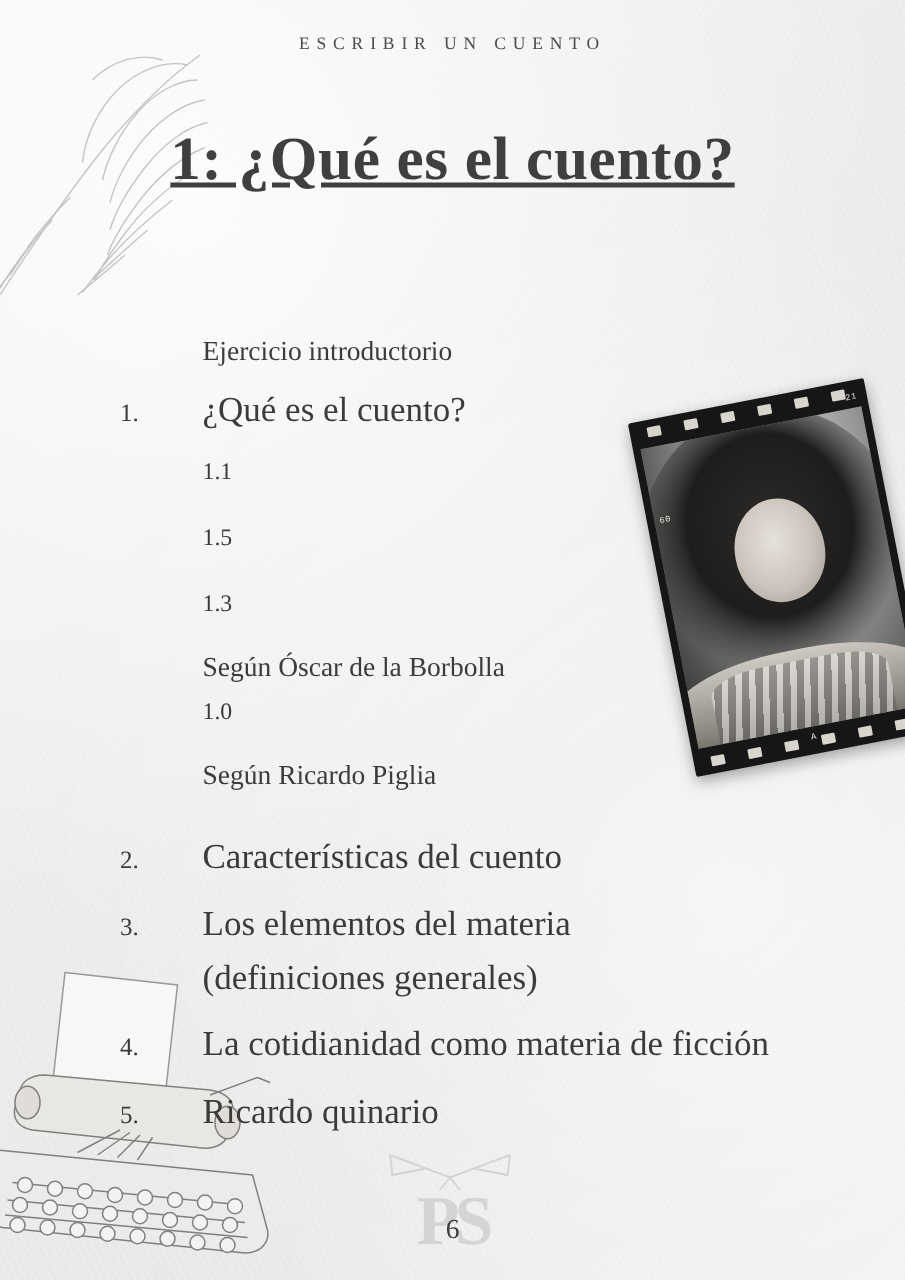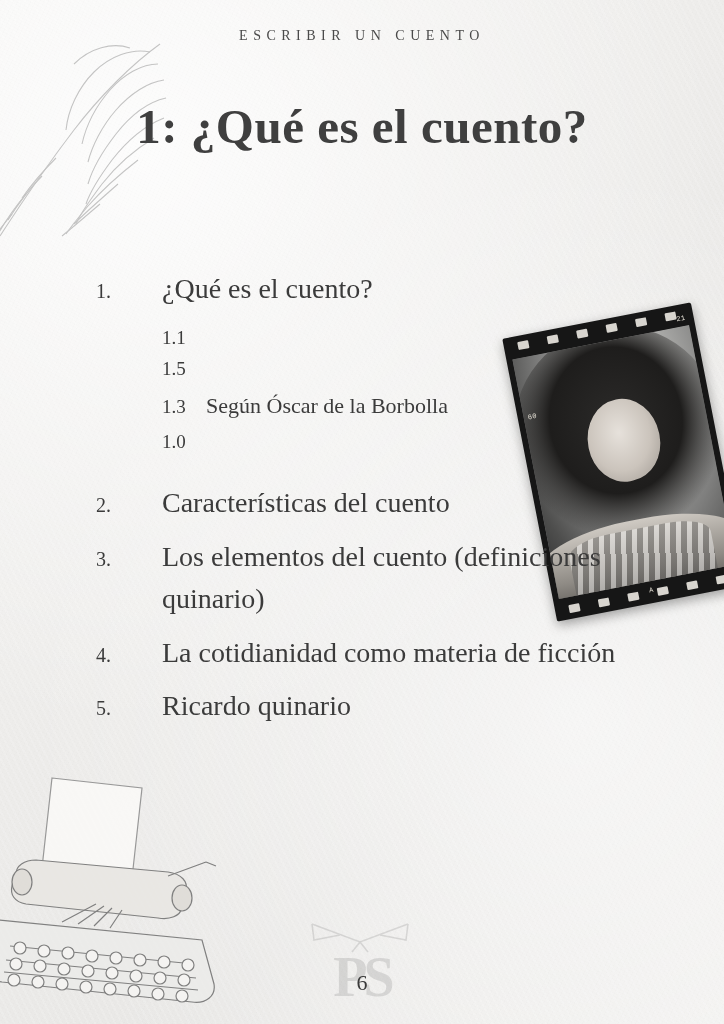--- a/index.html
+++ b/index.html
@@ -57,20 +57,21 @@
     top: 98px;
     left: 0;
     width: 100%;
     text-align: center;
     font-size: 49px;
     font-weight: bold;
     color: #3f3f3f;
     letter-spacing: 0.5px;
     font-family: "Liberation Serif", serif;
     white-space: nowrap;
+    text-decoration: underline;
   }
 
   
   .feather {
     position: absolute;
     top: 38px;
     left: -18px;
     width: 210px;
     height: 210px;
     opacity: 0.55;
@@ -221,20 +222,21 @@
     font-size: 28px;
     color: #3b3b3b;
     line-height: 1.52;
   }
   .sub {
     margin-left: 66px;
     margin-top: 16px;
   }
   .sub .row {
     margin-bottom: 9px;
+    flex-direction: column;
   }
   .sub .num {
     width: 44px;
     flex: 0 0 44px;
     font-size: 19px;
   }
   .sub .txt {
     font-size: 22px;
   }
   .spacer {
@@ -347,51 +349,53 @@
       <div class="face"></div>
       <div class="shoulder"></div>
       <div class="stripes"></div>
     </div>
     <div class="photo-label" style="right:8px; top:10px;">21</div>
     <div class="photo-label" style="left:10px; top:78px;">60</div>
     <div class="photo-label" style="left:96px; bottom:9px;">A</div>
   </div>
 
   <div class="content">
+    <div class="intro">Ejercicio introductorio</div>
 
     <div class="row">
       <span class="num">1.</span>
       <span class="txt">¿Qué es el cuento?</span>
     </div>
 
     <div class="sub">
       <div class="row">
         <span class="num">1.1</span>
       </div>
       <div class="row">
         <span class="num">1.5</span>
       </div>
       <div class="row">
         <span class="num">1.3</span>
         <span class="txt">Según Óscar de la Borbolla</span>
       </div>
       <div class="row">
         <span class="num">1.0</span>
+        <span class="txt">Según Ricardo Piglia</span>
       </div>
     </div>
 
     <div class="spacer"></div>
 
     <div class="row">
       <span class="num">2.</span>
       <span class="txt">Características del cuento</span>
     </div>
     <div class="row">
       <span class="num">3.</span>
-      <span class="txt" style="max-width:440px; display:inline-block;">Los elementos del cuento (definiciones quinario)</span>
+      <span class="txt" style="max-width:440px; display:inline-block;">Los elementos del materia (definiciones generales)</span>
     </div>
     <div class="row">
       <span class="num">4.</span>
       <span class="txt">La cotidianidad como materia de ficción</span>
     </div>
     <div class="row">
       <span class="num">5.</span>
       <span class="txt">Ricardo quinario</span>
     </div>
   </div>

